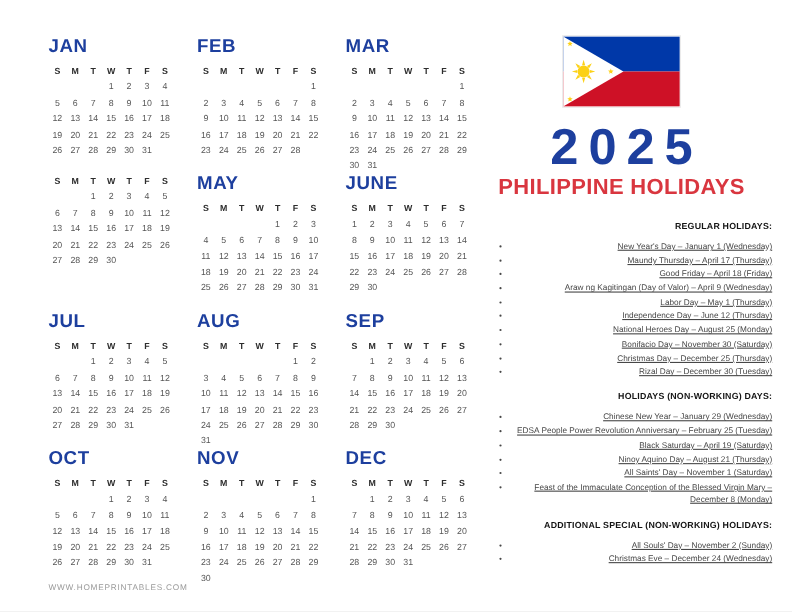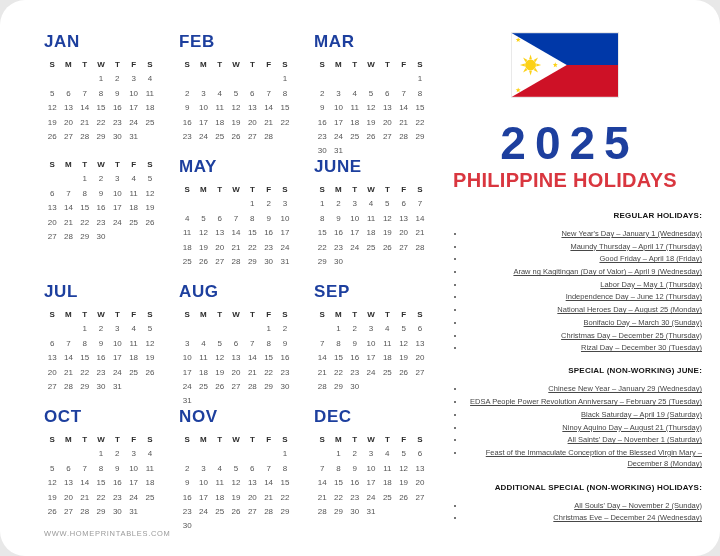--- a/index.html
+++ b/index.html
@@ -1,41 +1,40 @@
 <!DOCTYPE html>
 <html><head>
 <meta charset="utf-8">
 <style>
   html,body { margin:0; padding:0; background:#e8e8e8; }
   .page {
     position:relative; width:720px; height:556px; background:#ffffff;
     font-family:"Liberation Sans", sans-serif; overflow:hidden;
     margin:0 auto;
-    border-radius:25px;
   }
   
   .calendar-grid {
     position:absolute; left:44px; top:33px;
     display:grid; grid-template-columns:repeat(3,115px);
     grid-auto-rows:125px; column-gap:20px;
   }
   .month { width:115px; }
   .month-name {
     font-size:17px; font-weight:700; color:var(--blue,#1d3f9e);
     letter-spacing:0.6px; line-height:18px; margin-bottom:7px;
   }
   .days { display:grid; grid-template-columns:repeat(7,16.3px); }
   .cell { height:14.4px; line-height:14.4px; text-align:center; font-size:8px; }
   .hdr  { font-weight:700; color:#2d2d2d; }
   .day  { color:#565656; }
   
   .right-panel { position:absolute; left:440px; top:33px; width:250px; text-align:center; }
   .flag-wrap { display:inline-block; line-height:0; box-shadow:0 0 0 1px #e9e9e9; }
   .year {
-    margin-top:18px; font-size:46px; font-weight:800; color:var(--blue,#1d3f9e);
+    margin-top:7px; font-size:46px; font-weight:800; color:var(--blue,#1d3f9e);
     letter-spacing:9px; margin-left:9px; line-height:48px;
   }
   .subtitle {
     margin-top:2px; font-size:20px; font-weight:800; color:var(--red,#d9363f);
     letter-spacing:0.3px; line-height:22px; white-space:nowrap;
   }
   .holiday-sections { text-align:right; margin-top:20px; padding-left:12px; width:250px; }
   .section { margin-bottom:13px; }
   .section-heading {
     font-size:8px; font-weight:700; color:#141414; letter-spacing:0.2px; line-height:10px;
@@ -672,27 +671,27 @@
         <div class="section">
           <div class="section-heading">REGULAR HOLIDAYS:</div>
           <ul class="holiday-list">
             <li>New Year's Day – January 1 (Wednesday)</li>
             <li>Maundy Thursday – April 17 (Thursday)</li>
             <li>Good Friday – April 18 (Friday)</li>
             <li>Araw ng Kagitingan (Day of Valor) – April 9 (Wednesday)</li>
             <li>Labor Day – May 1 (Thursday)</li>
             <li>Independence Day – June 12 (Thursday)</li>
             <li>National Heroes Day – August 25 (Monday)</li>
-            <li>Bonifacio Day – March 30 (Sunday)</li>
+            <li>Bonifacio Day – November 30 (Saturday)</li>
             <li>Christmas Day – December 25 (Thursday)</li>
             <li>Rizal Day – December 30 (Tuesday)</li>
           </ul>
         </div>
         <div class="section">
-          <div class="section-heading">SPECIAL (NON-WORKING) JUNE:</div>
+          <div class="section-heading">HOLIDAYS (NON-WORKING) DAYS:</div>
           <ul class="holiday-list">
             <li>Chinese New Year – January 29 (Wednesday)</li>
             <li>EDSA People Power Revolution Anniversary – February 25 (Tuesday)</li>
             <li>Black Saturday – April 19 (Saturday)</li>
             <li>Ninoy Aquino Day – August 21 (Thursday)</li>
             <li>All Saints' Day – November 1 (Saturday)</li>
             <li>Feast of the Immaculate Conception of the Blessed Virgin Mary – December 8 (Monday)</li>
           </ul>
         </div>
         <div class="section">

